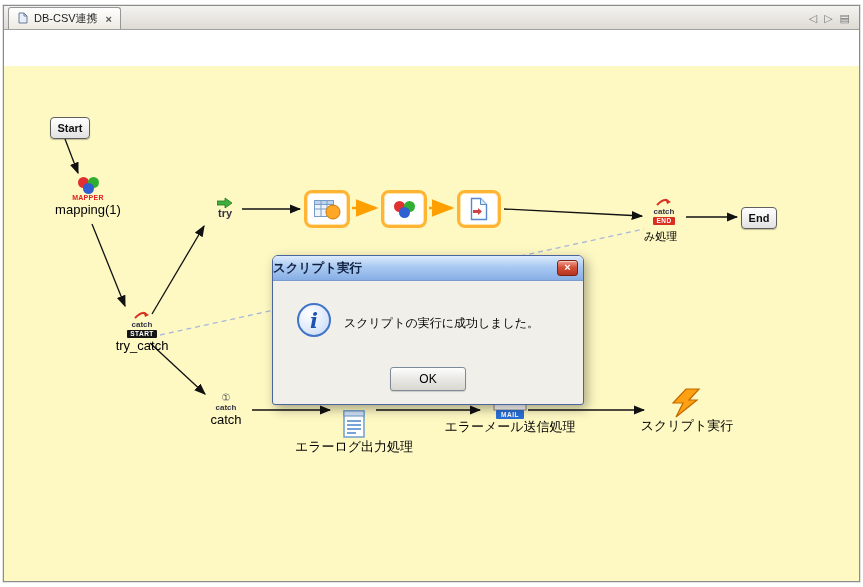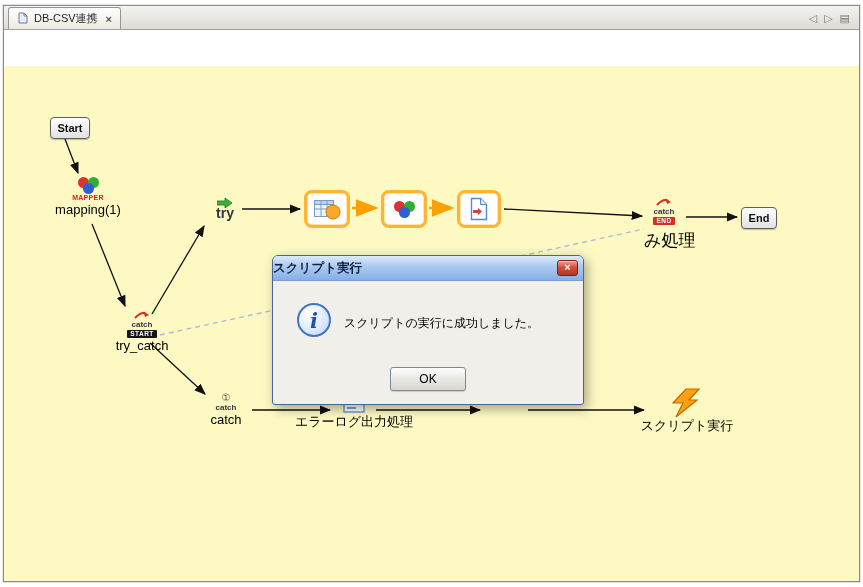--- a/index.html
+++ b/index.html
@@ -24,36 +24,36 @@
   
   .mapper-ic{position:relative;width:26px;height:17px;}
   .mc{position:absolute;width:11px;height:11px;border-radius:50%;}
   .mc.r{left:3px;top:0;background:#e03030;}
   .mc.g{left:13px;top:0;background:#2fae2f;}
   .mc.b{left:8px;top:6px;background:#2f5fd0;}
   .mapper-badge{font-size:7px;font-weight:bold;color:#e02020;letter-spacing:.3px;line-height:8px;}
 
   
   .try-ic{display:flex;flex-direction:column;align-items:center;justify-content:center;width:32px;height:24px;}
-  .try-text{font-size:14px;font-weight:bold;color:#334;line-height:9px;}
+  .try-text{font-size:11px;font-weight:bold;color:#334;line-height:9px;}
   .tc-ic{display:flex;flex-direction:column;align-items:center;width:36px;}
   .tc-catch{font-size:8px;font-weight:bold;color:#334;line-height:9px;}
   .tc-bar{font-size:6.5px;font-weight:bold;color:#fff;background:#151515;padding:0 3px;line-height:8px;letter-spacing:.5px;border-radius:1px;margin-top:1px;}
   .tc-bar.end{background:#d92f20;}
   .catch-badge{font-size:10px;color:#555;line-height:11px;}
 
   
   .hl-box{position:absolute;width:46px;height:38px;box-sizing:border-box;border:3px solid #ffb433;border-radius:8px;background:#fff;display:flex;align-items:center;justify-content:center;box-shadow:inset 0 0 0 1px #ffe3ab;}
 
   
   .mail-ic{position:relative;width:34px;height:32px;}
   .send-text{position:absolute;left:0;right:0;top:1px;text-align:center;font-size:6.5px;font-weight:bold;color:#d03030;line-height:7px;}
   .mail-bar{position:absolute;left:3px;right:3px;bottom:0;background:#2a6fd6;color:#fff;font-size:6.5px;font-weight:bold;text-align:center;line-height:9px;letter-spacing:.5px;border-radius:1px;}
 
-  .partial-label{position:absolute;font-size:17px;color:#000;white-space:nowrap;}
+  .partial-label{position:absolute;font-size:11px;color:#000;white-space:nowrap;}
 
   
   .dialog{position:absolute;left:268px;top:189px;width:312px;height:150px;box-sizing:border-box;border:1px solid #49659b;border-radius:6px 6px 3px 3px;background:#f0efea;box-shadow:3px 4px 12px rgba(0,0,0,.35);z-index:20;}
   .dlg-title{height:24px;border-radius:5px 5px 0 0;background:linear-gradient(#ddebfc,#a9c9f1 45%,#87afe5);display:flex;align-items:center;font-size:12.5px;font-weight:bold;color:#102040;position:relative;border-bottom:1px solid #7a9ccc;}
   .dlg-close{position:absolute;right:5px;top:4px;width:21px;height:16px;box-sizing:border-box;background:linear-gradient(#f0a090,#d55038 45%,#b33420);border:1px solid #7d1f12;border-radius:3px;color:#fff;font-size:11px;font-weight:bold;line-height:13px;text-align:center;cursor:pointer;box-shadow:inset 0 1px 0 rgba(255,255,255,.45);}
   .dlg-body{position:relative;height:124px;}
   .info-ic{position:absolute;left:24px;top:22px;width:34px;height:34px;box-sizing:border-box;border-radius:50%;background:radial-gradient(circle at 35% 30%,#ffffff,#dce8fa 60%,#bdd3f3);border:2px solid #3f74c8;color:#1e52b0;font-family:"DejaVu Serif",serif;font-style:italic;font-weight:bold;font-size:21px;display:flex;align-items:center;justify-content:center;}
   .dlg-msg{position:absolute;left:71px;top:34px;font-size:12px;color:#000;}
   .ok-btn{position:absolute;left:50%;transform:translateX(-50%);top:86px;width:76px;height:24px;background:linear-gradient(#fefefe,#e9e8e4 50%,#d9d7d0);border:1px solid #7d8a99;border-radius:3px;font-size:12px;color:#000;font-family:"Liberation Sans",sans-serif;box-shadow:0 1px 1px rgba(0,0,0,.15);cursor:pointer;}
 </style>
@@ -188,32 +188,43 @@
       </div>
 
       <div class="flow-node" style="left:188px;top:326px;width:68px;">
         <div class="tc-ic">
           <span class="catch-badge">①</span>
           <span class="tc-catch">catch</span>
         </div>
         <span class="node-label">catch</span>
       </div>
 
-      <div class="flow-node" style="left:288px;top:318px;width:124px;">
+      <div class="flow-node" style="left:288px;top:343px;width:124px;">
         <svg width="24" height="30">
           <rect x="2" y="2" width="20" height="26" fill="#fff" stroke="#6699cc" stroke-width="1.4"></rect>
           <rect x="2" y="2" width="20" height="5" fill="#cfe0f4" stroke="#6699cc"></rect>
           <line x1="5" y1="12" x2="19" y2="12" stroke="#4a86c8" stroke-width="1.5"></line>
           <line x1="5" y1="16" x2="19" y2="16" stroke="#4a86c8" stroke-width="1.5"></line>
           <line x1="5" y1="20" x2="19" y2="20" stroke="#4a86c8" stroke-width="1.5"></line>
           <line x1="5" y1="24" x2="14" y2="24" stroke="#4a86c8" stroke-width="1.5"></line>
         </svg>
         <span class="node-label">エラーログ出力処理</span>
       </div>
 
+      <div class="flow-node" style="left:438px;top:321px;width:136px;">
+        <div class="mail-ic">
+          <span class="send-text">SEND</span>
+          <svg width="34" height="18" style="position:absolute;left:0;top:7px;">
+            <rect x="1" y="1" width="32" height="15" fill="#fdfdfd" stroke="#8a8a8a"></rect>
+            <path d="M1,1 L17,10 L33,1" fill="none" stroke="#8a8a8a"></path>
+          </svg>
+          <span class="mail-bar">MAIL</span>
+        </div>
+        <span class="node-label">エラーメール送信処理</span>
+      </div>
 
       <div class="flow-node" style="left:618px;top:322px;width:130px;">
         <svg width="34" height="30" viewBox="0 0 34 30">
           <polygon points="16,1 29,1 19,12 27,12 6,29 13,15 3,15" fill="#ffa013" stroke="#c06a00" stroke-width="1.2"></polygon>
         </svg>
         <span class="node-label">スクリプト実行</span>
       </div>
 
       <div class="dialog">
         <div class="dlg-title">

